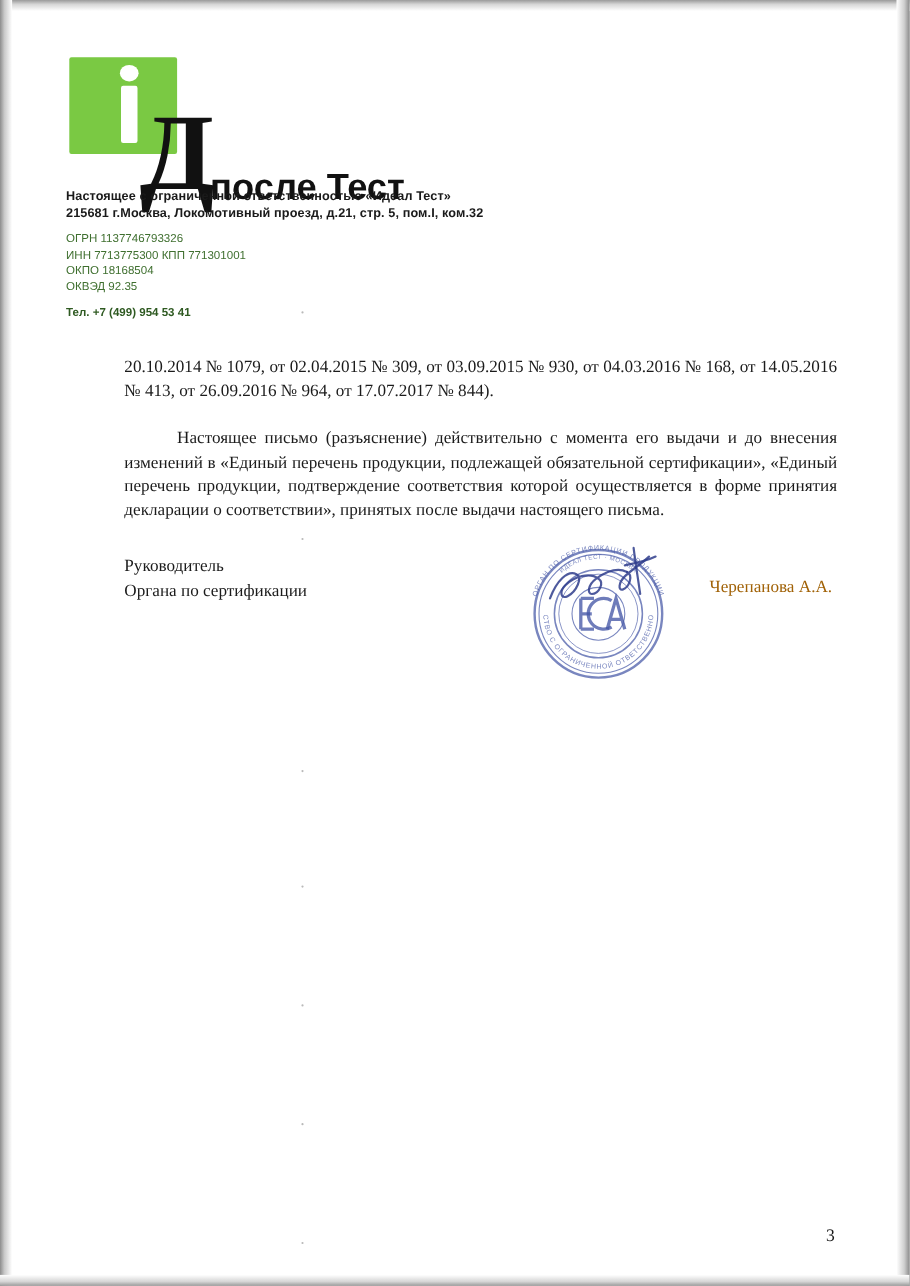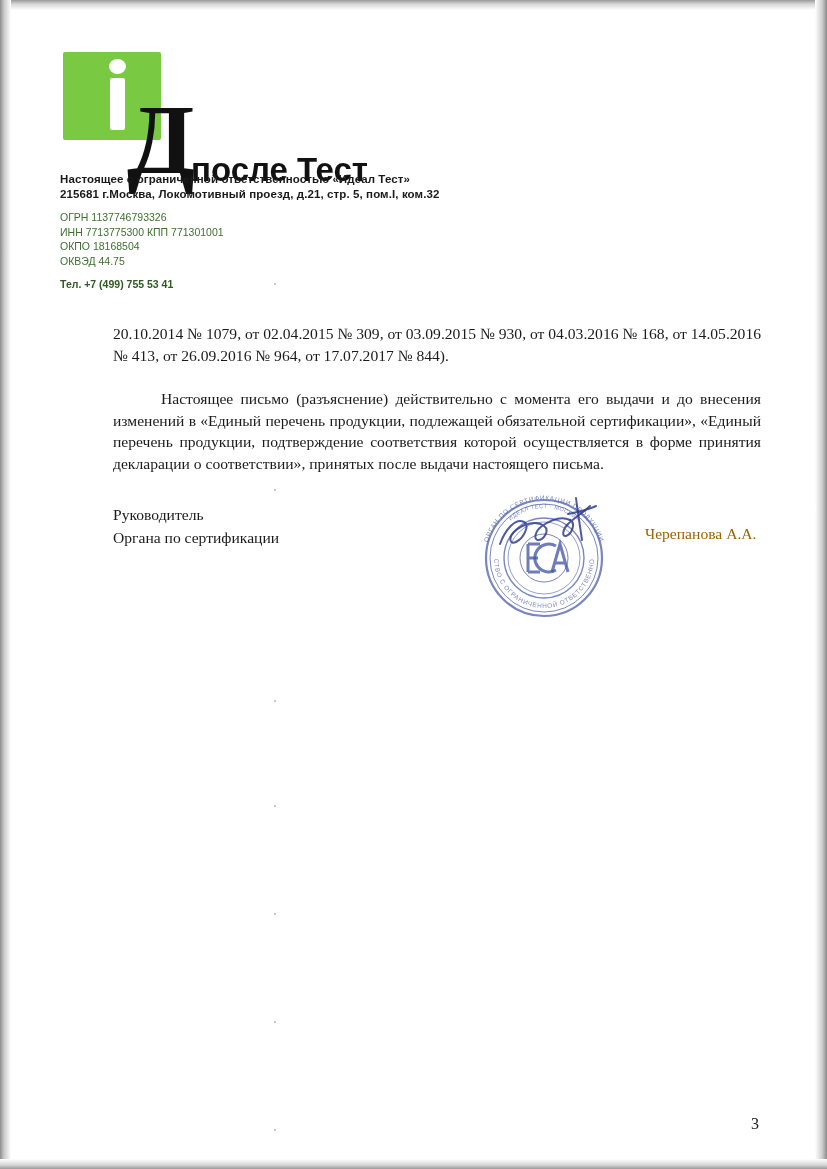--- a/index.html
+++ b/index.html
@@ -231,22 +231,22 @@
 
   <div class="company-lines">
     <div class="l1">Настоящее с ограниченной ответственностью «Идеал Тест»</div>
     <div class="l2">215681 г.Москва, Локомотивный проезд, д.21, стр. 5, пом.I, ком.32</div>
   </div>
 
   <div class="reg-lines">
     <div>ОГРН 1137746793326</div>
     <div>ИНН 7713775300  КПП 771301001</div>
     <div>ОКПО 18168504</div>
-    <div>ОКВЭД 44.75</div>
-    <div class="phone">Тел. +7 (499) 755 53 41</div>
+    <div>ОКВЭД 92.35</div>
+    <div class="phone">Тел. +7 (499) 954 53 41</div>
   </div>
 
   <div class="body-text">
     <p class="para">20.10.2014 № 1079, от 02.04.2015 № 309, от 03.09.2015 № 930, от 04.03.2016 № 168, от 14.05.2016 № 413, от 26.09.2016 № 964, от 17.07.2017 № 844).</p>
     <p class="para indent">Настоящее письмо (разъяснение) действительно с момента его выдачи и до внесения изменений в «Единый перечень продукции, подлежащей обязательной сертификации», «Единый перечень продукции, подтверждение соответствия которой осуществляется в форме принятия декларации о соответствии», принятых после выдачи настоящего письма.</p>
   </div>
 
   <div class="sig-left">
     <div>Руководитель</div>
     <div>Органа по сертификации</div>

